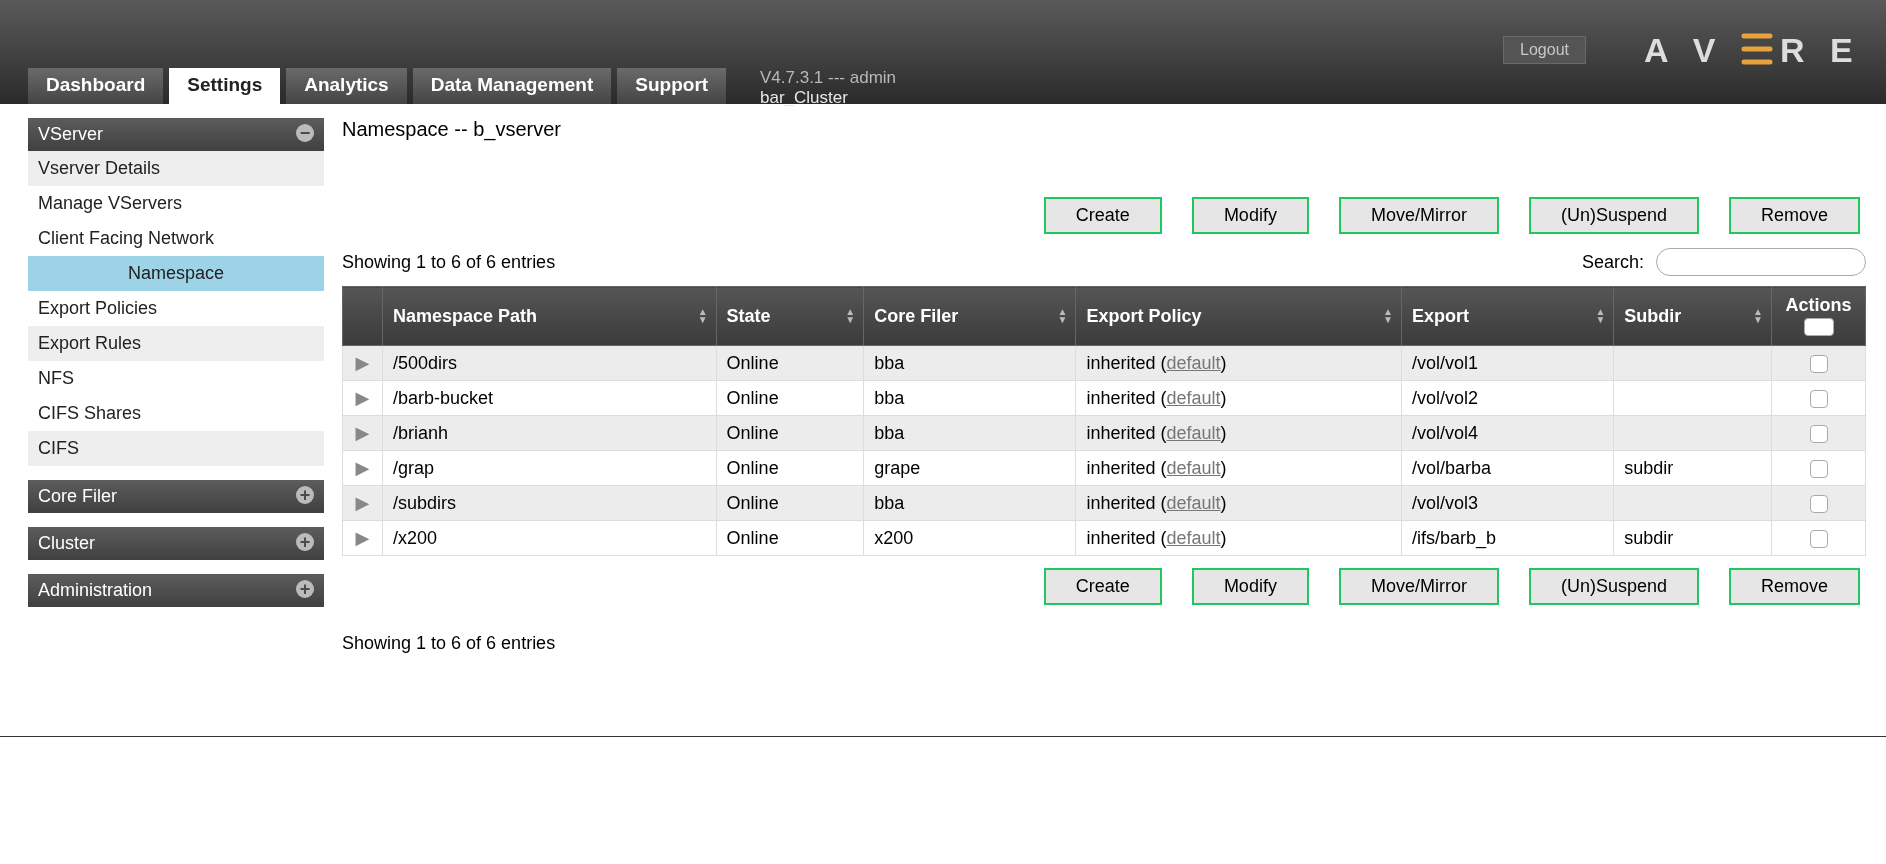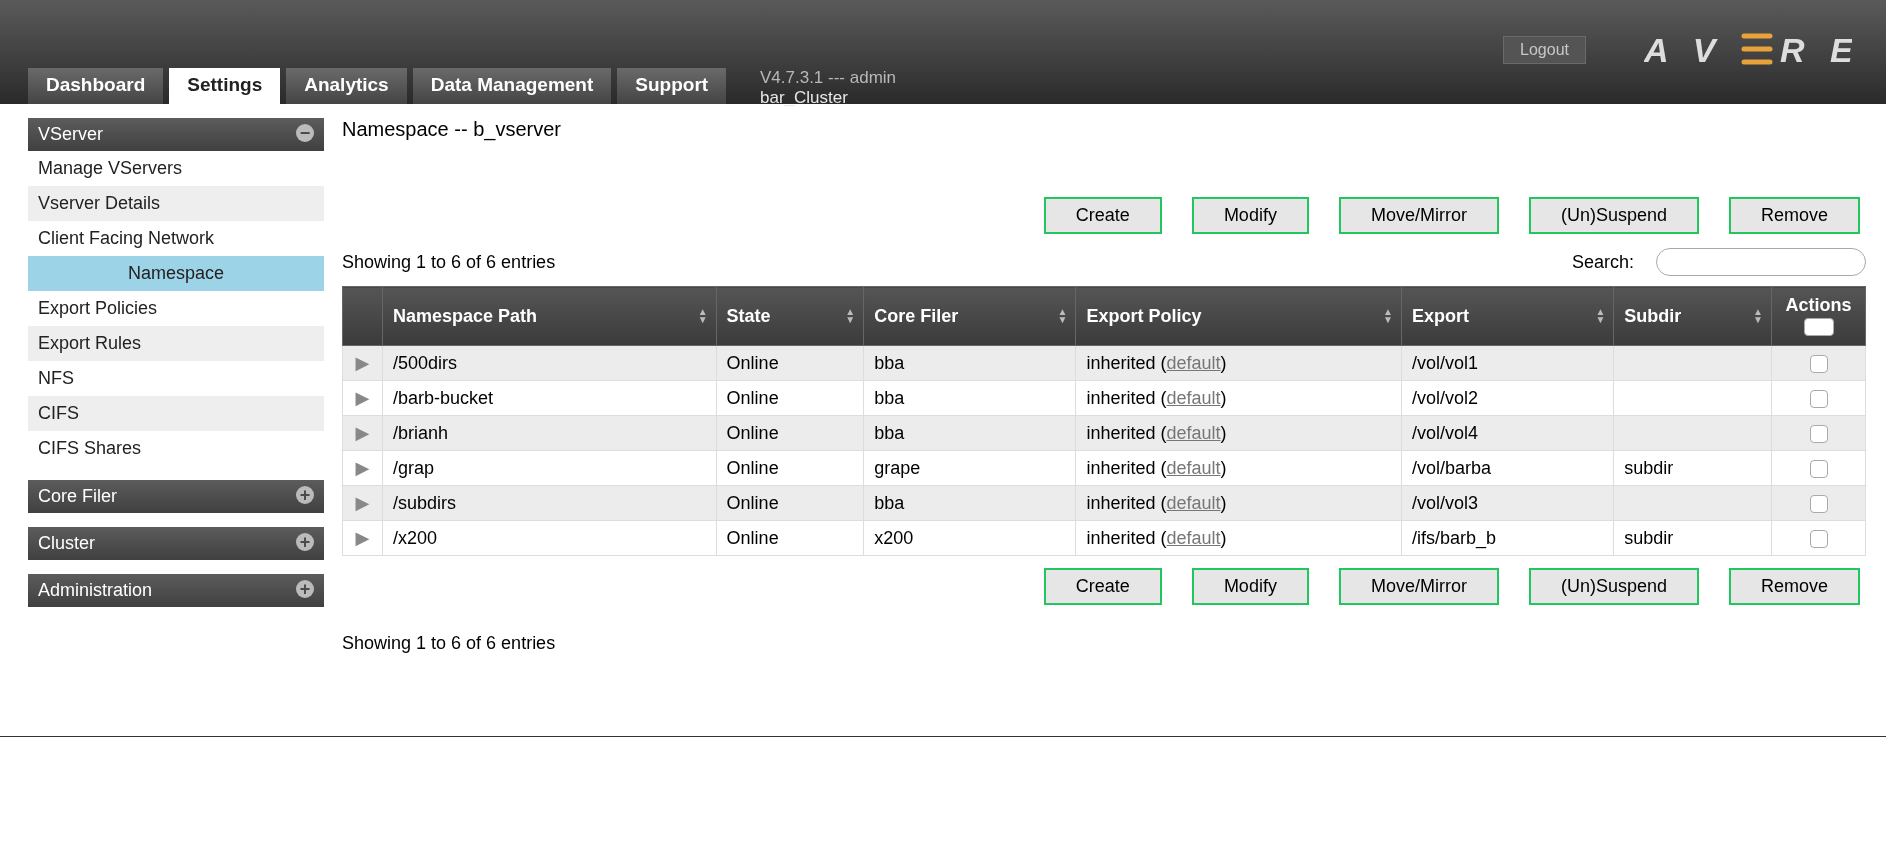--- a/index.html
+++ b/index.html
@@ -24,21 +24,20 @@
   padding: 4px 16px;
   font-size: 16px;
   cursor: pointer;
 }
 .logo {
   position: absolute;
   right: 34px;
   top: 22px;
   font-family: Arial, sans-serif;
   color: #ddd;
-  font-style: italic;
 }
 .logo svg { display: block; }
 
 .info-block {
   position: absolute;
   left: 760px;
   top: 68px;
   color: #b8b8b8;
   font-size: 17px;
   line-height: 1.2;
@@ -110,21 +109,21 @@
   font-size: 18px;
   cursor: pointer;
 }
 .meta-row {
   display: flex;
   justify-content: space-between;
   align-items: center;
   margin-bottom: 10px;
   font-size: 18px;
 }
-.search-wrap { display: flex; align-items: center; gap: 22px; }
+.search-wrap { display: flex; align-items: center; gap: 12px; }
 .search-wrap input {
   width: 210px; height: 28px;
   border: 1px solid #aaa;
   border-radius: 14px;
   padding: 0 10px;
   font-size: 15px;
 }
 
 
 .ns-table { width: 100%; border-collapse: collapse; border: 1px solid #14532d; }
@@ -201,29 +200,29 @@
 </div>
 
 <div class="main">
 
   <div class="sidebar" id="sidebar">
       <div class="side-header">
         <span>VServer</span>
         <span class="toggle">−</span>
       </div>
       <div class="side-items">
+        <div class="side-item alt">Vserver Details</div>
         <div class="side-item">Manage VServers</div>
-        <div class="side-item alt">Vserver Details</div>
         <div class="side-item">Client Facing Network</div>
         <div class="side-item active">Namespace</div>
         <div class="side-item">Export Policies</div>
         <div class="side-item alt">Export Rules</div>
         <div class="side-item">NFS</div>
+        <div class="side-item">CIFS Shares</div>
         <div class="side-item alt">CIFS</div>
-        <div class="side-item">CIFS Shares</div>
       </div>
       <div class="side-header">
         <span>Core Filer</span>
         <span class="toggle">+</span>
       </div>
       <div style="height: 14px;"></div>
       <div class="side-header">
         <span>Cluster</span>
         <span class="toggle">+</span>
       </div>

